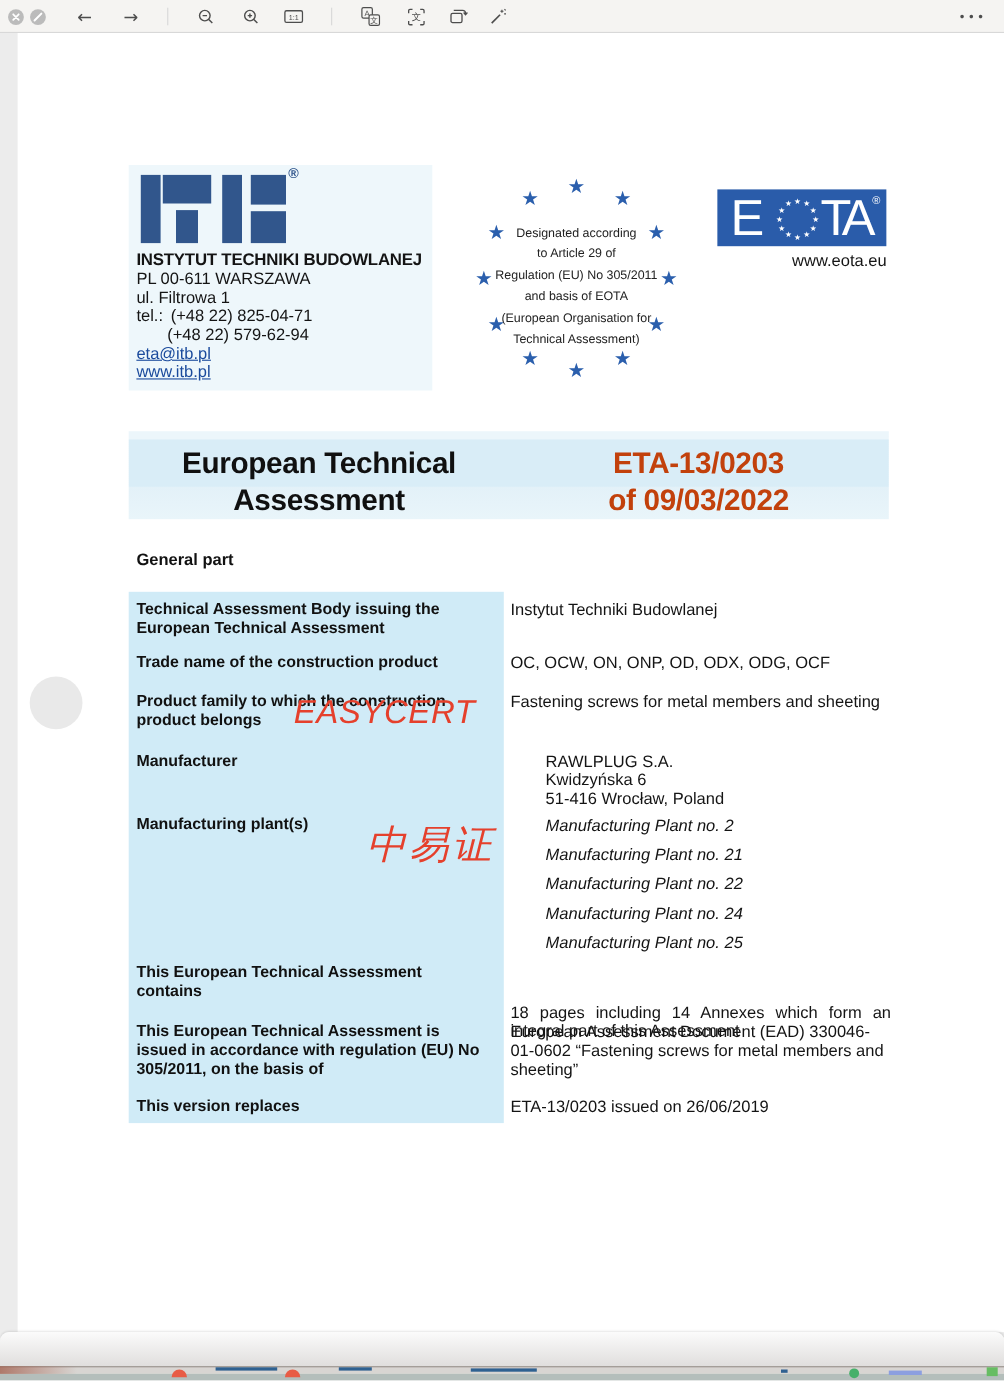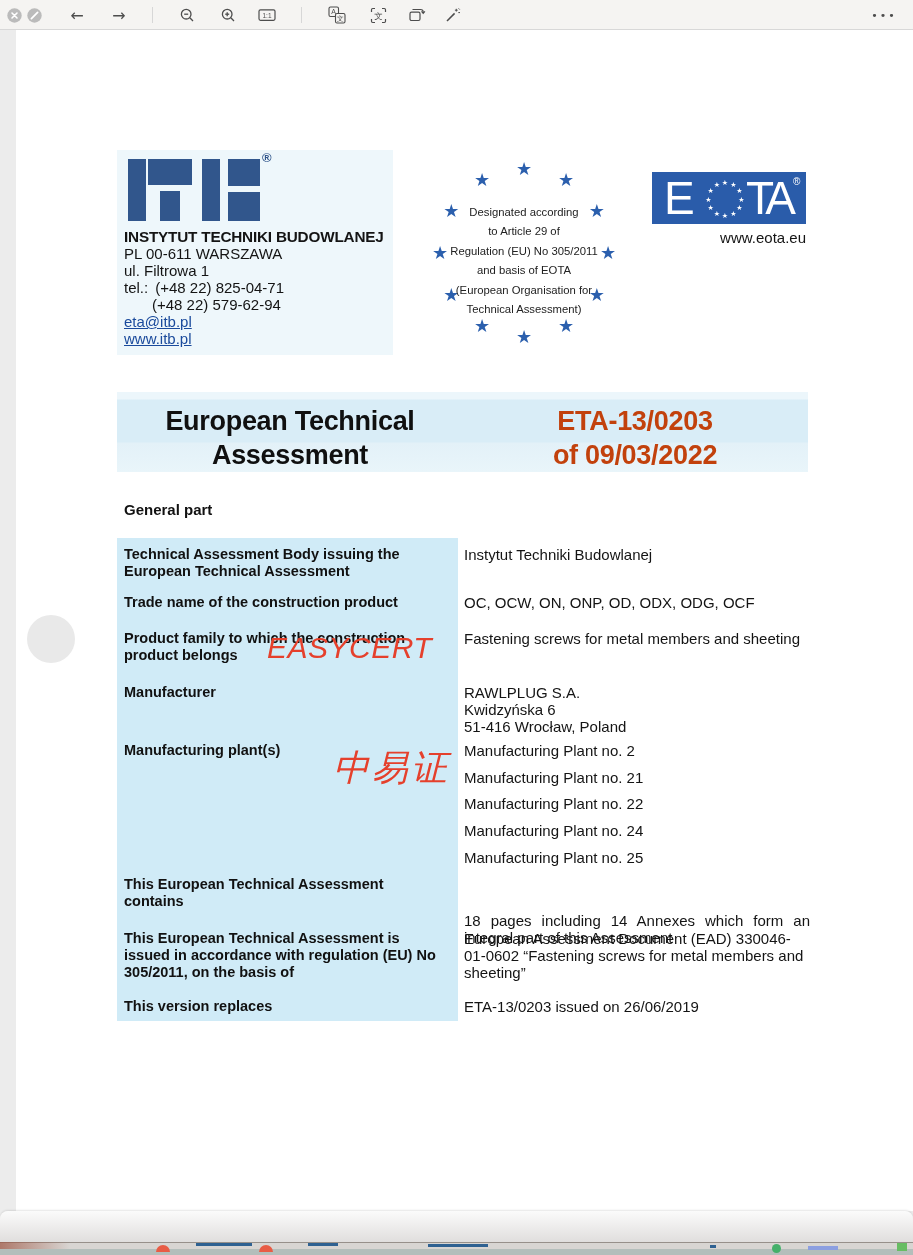--- a/index.html
+++ b/index.html
@@ -68,22 +68,22 @@
   .trow { position:absolute; left:124px; width:690px; }
   .tlabel {
     position:absolute; left:0; top:0; width:322px;
     font-size:14.5px; line-height:17px; font-weight:bold; color:#111;
   }
   .tvalue {
     position:absolute; left:340px; top:0; width:346px;
     font-size:15px; line-height:17px; color:#141414;
   }
   .tvalue.just { text-align:justify;margin-top:36px; }
-  .vlines div { line-height:17px; }
-  .vlines.spaced div { margin-bottom:9.7px; }
+  .vlines div { line-height:17px;margin-left:32px; }
+  .vlines.spaced div { margin-bottom:9.7px;font-style:italic; }
   
   .wm { position:absolute; color:#e5402c; z-index:20; font-family:"Liberation Sans", sans-serif;font-style:italic; }
   .wm-latin { left:267px; top:631px; font-size:30px; letter-spacing:0.5px; }
   .wm-cjk { left:333px; top:744px; font-size:36px; letter-spacing:3px; }
   
   .bottom-card {
     position:absolute; left:0; top:1211px; width:913px; height:31px;
     background:linear-gradient(180deg,#fbfbfb,#e0dedd);
     border-radius:8px 8px 0 0; box-shadow:0 -1px 2px rgba(0,0,0,.10); z-index:40;
   }

